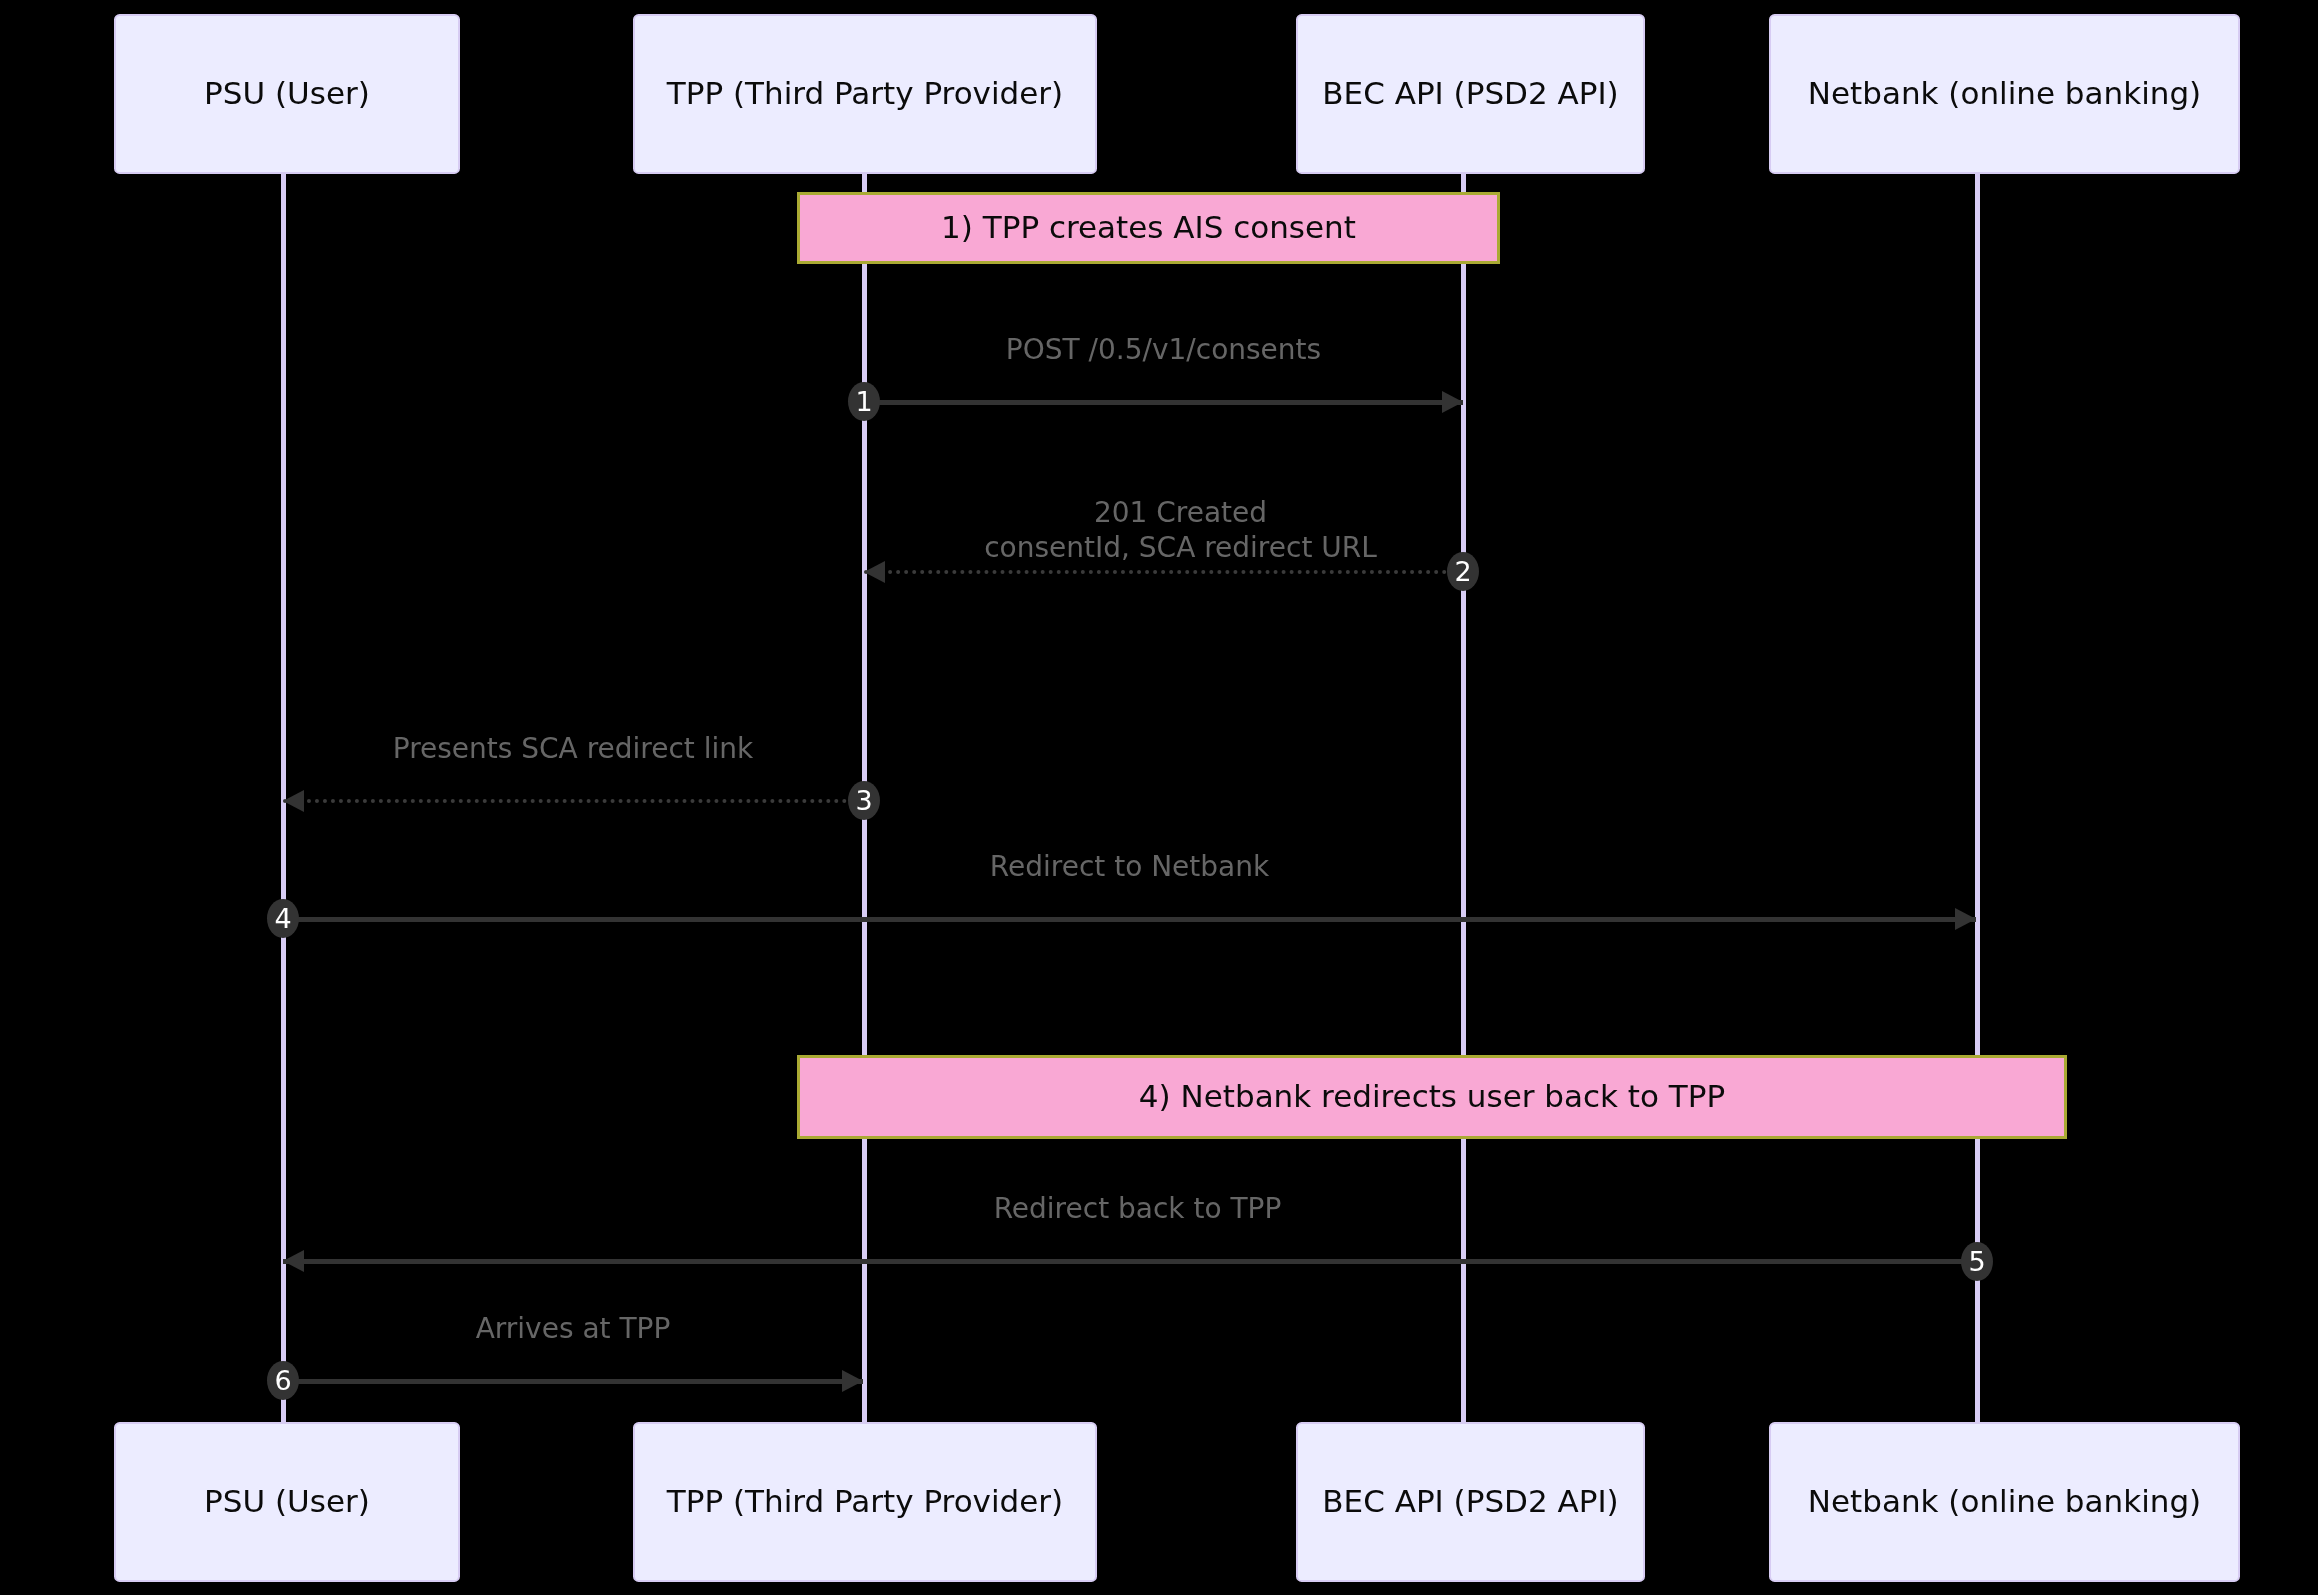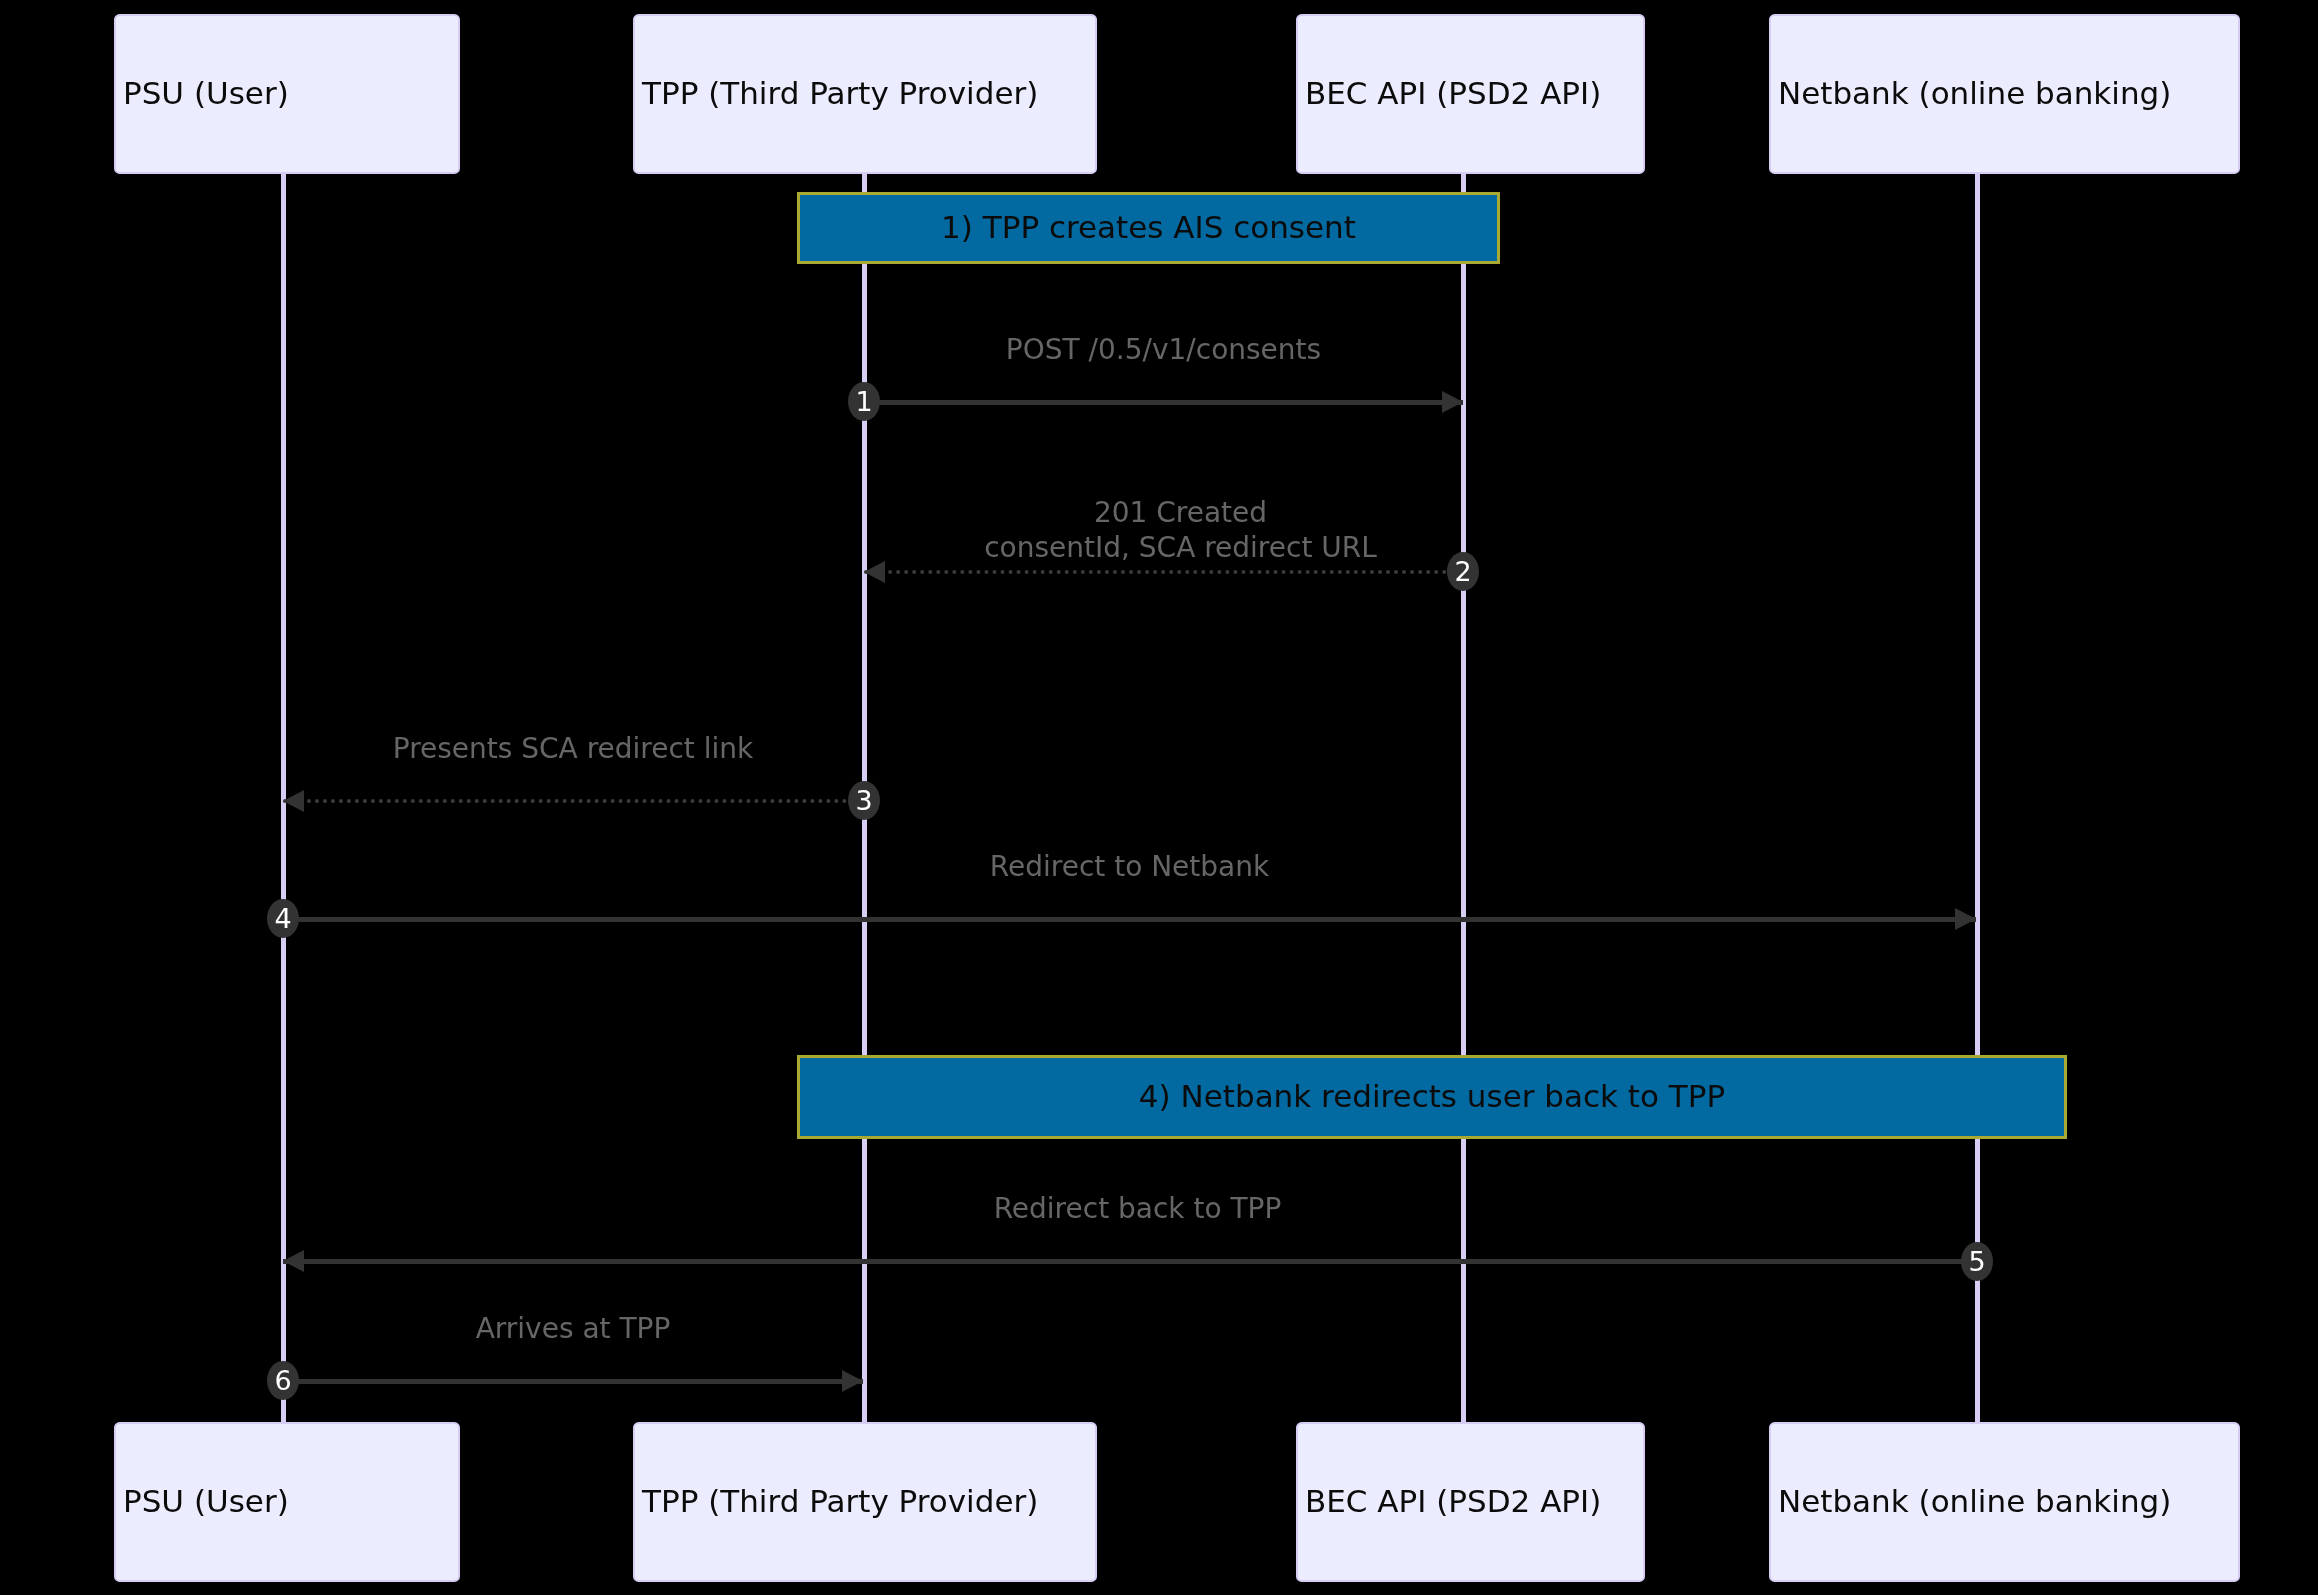--- a/index.html
+++ b/index.html
@@ -28,33 +28,33 @@
 
   
   .actor-box {
     position: absolute;
     background: #ececff;
     border: 2.8px solid #d7ccf3;
     border-radius: 5.6px;
     box-sizing: border-box;
     display: flex;
     align-items: center;
-    justify-content: flex-start;
+    justify-content: center;
     text-align: center;
     color: #0b0b0b;
     font-size: 31px;
     font-weight: 400;
     line-height: 1.15;
     padding: 0 7px;
   }
 
   
   .note-box {
     position: absolute;
-    background: #0369a1;
+    background: #f9a8d4;
     border: 3.5px solid #aaaa33;
     box-sizing: border-box;
     display: flex;
     align-items: center;
     justify-content: center;
     text-align: right;
     color: #0b0b0b;
     font-size: 31px;
     line-height: 1.2;
     padding: 0 8.4px;

